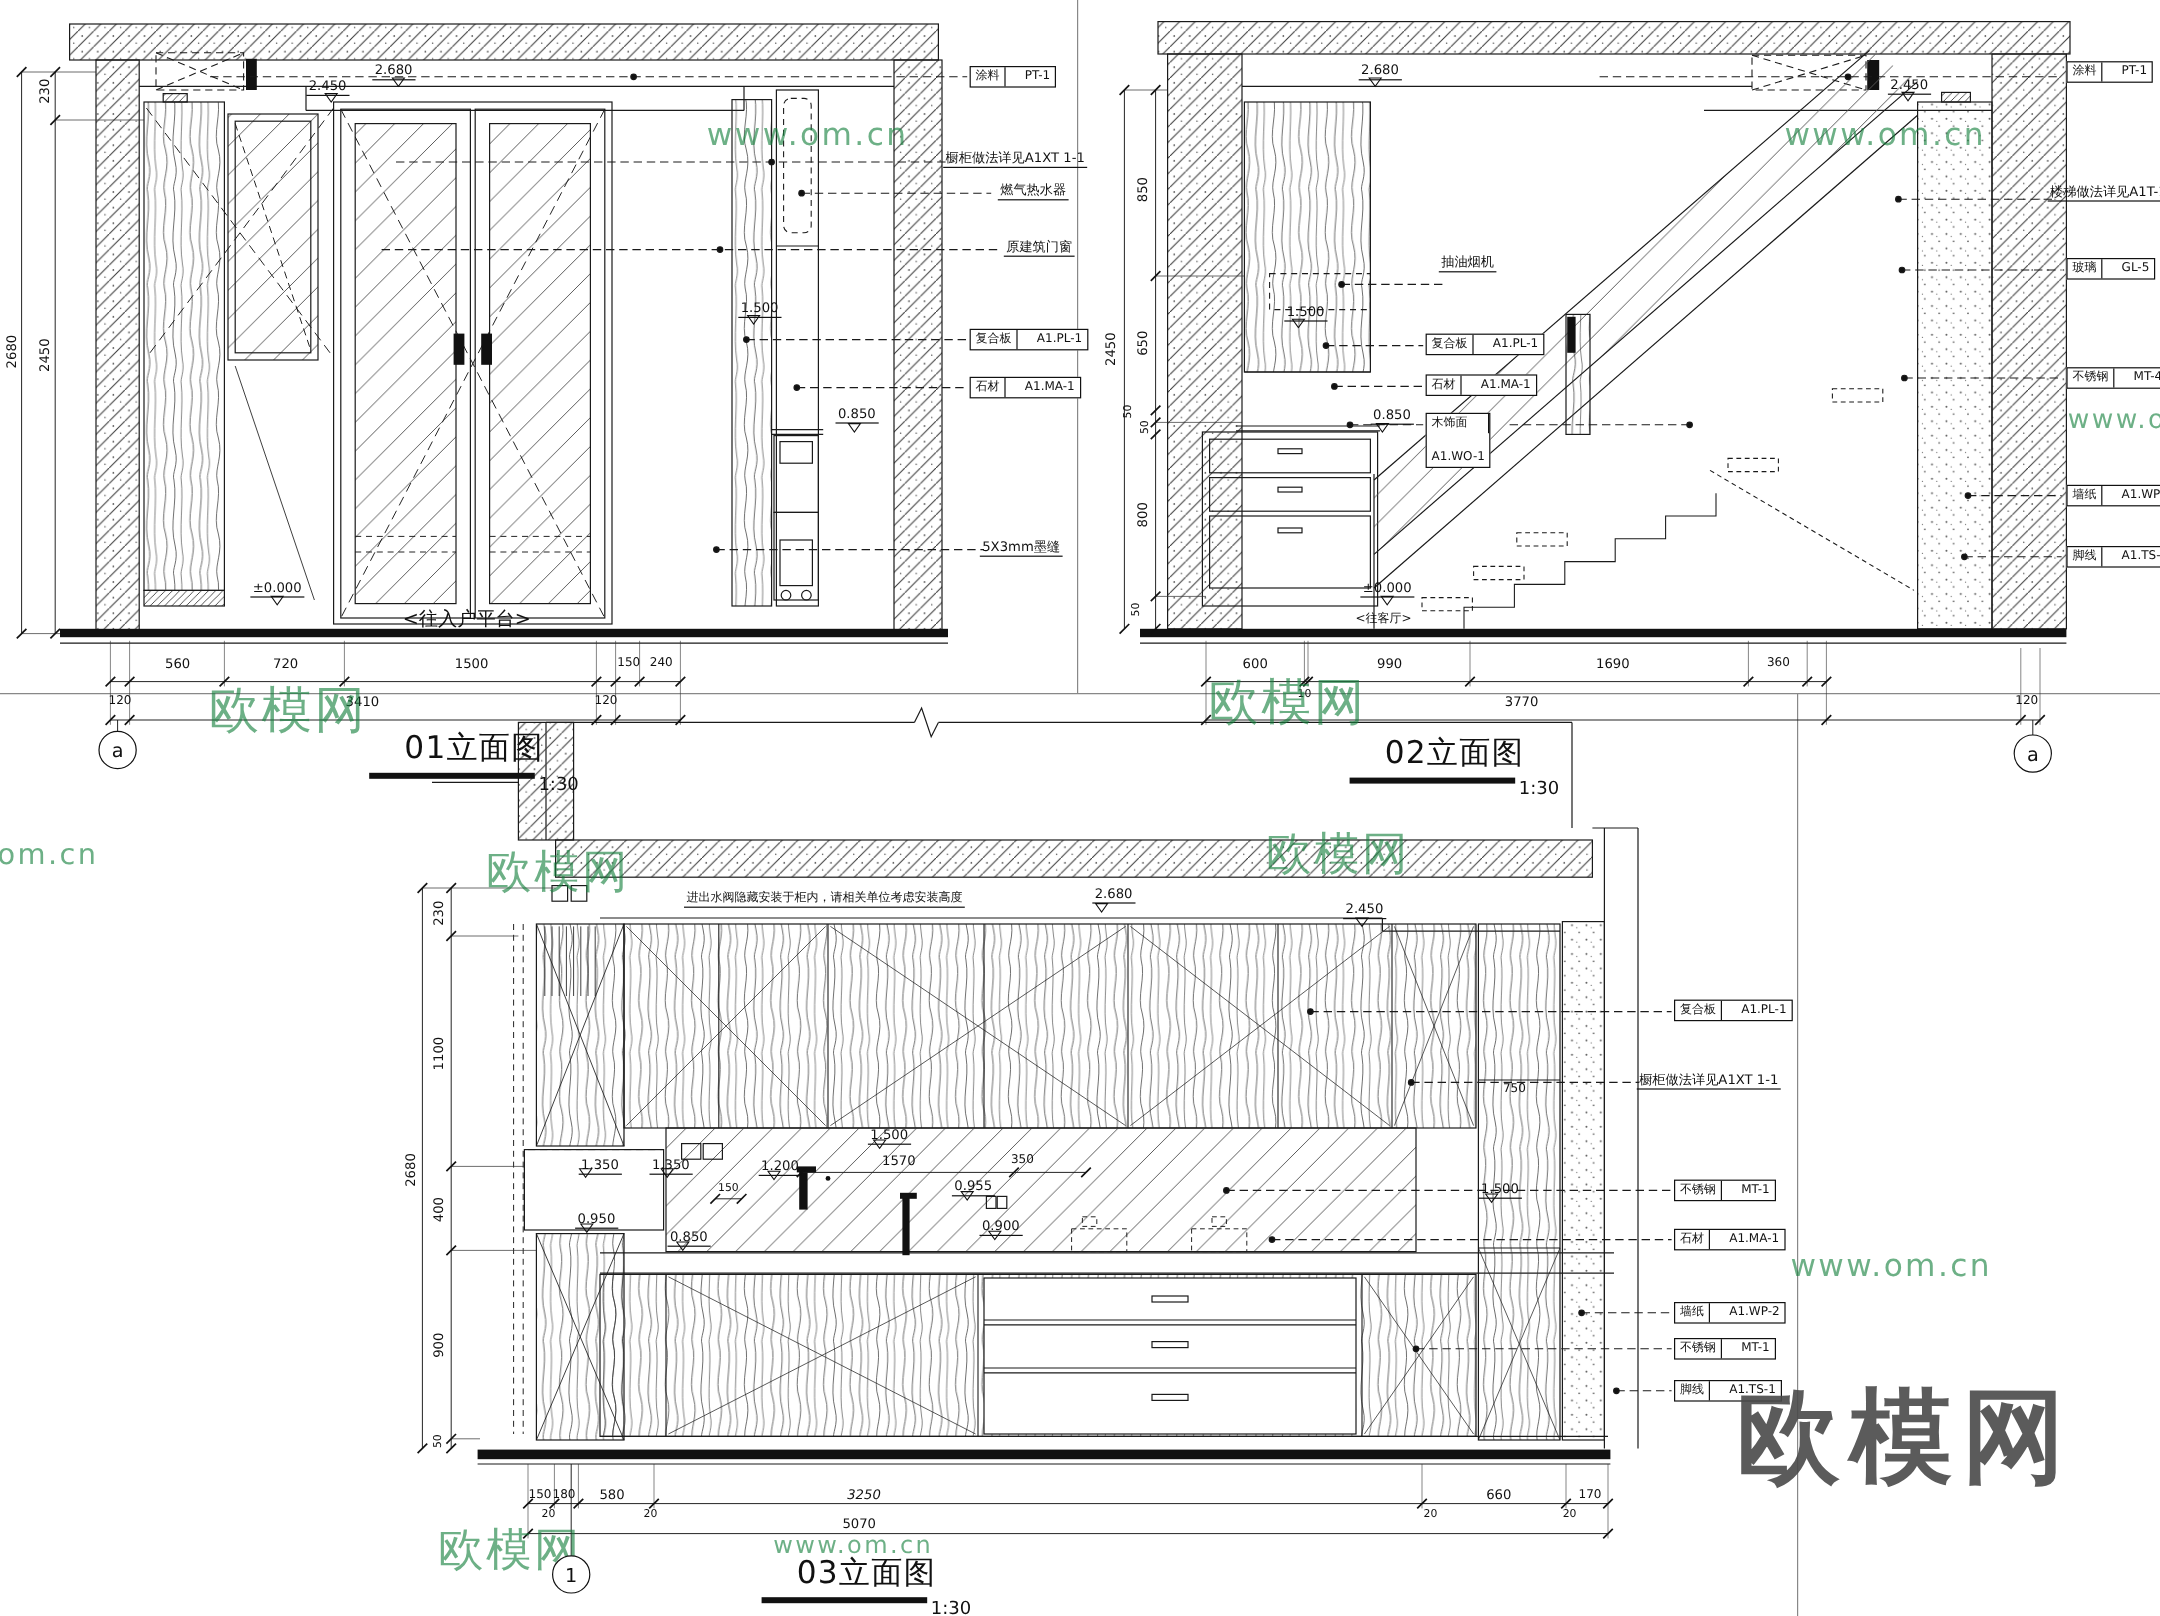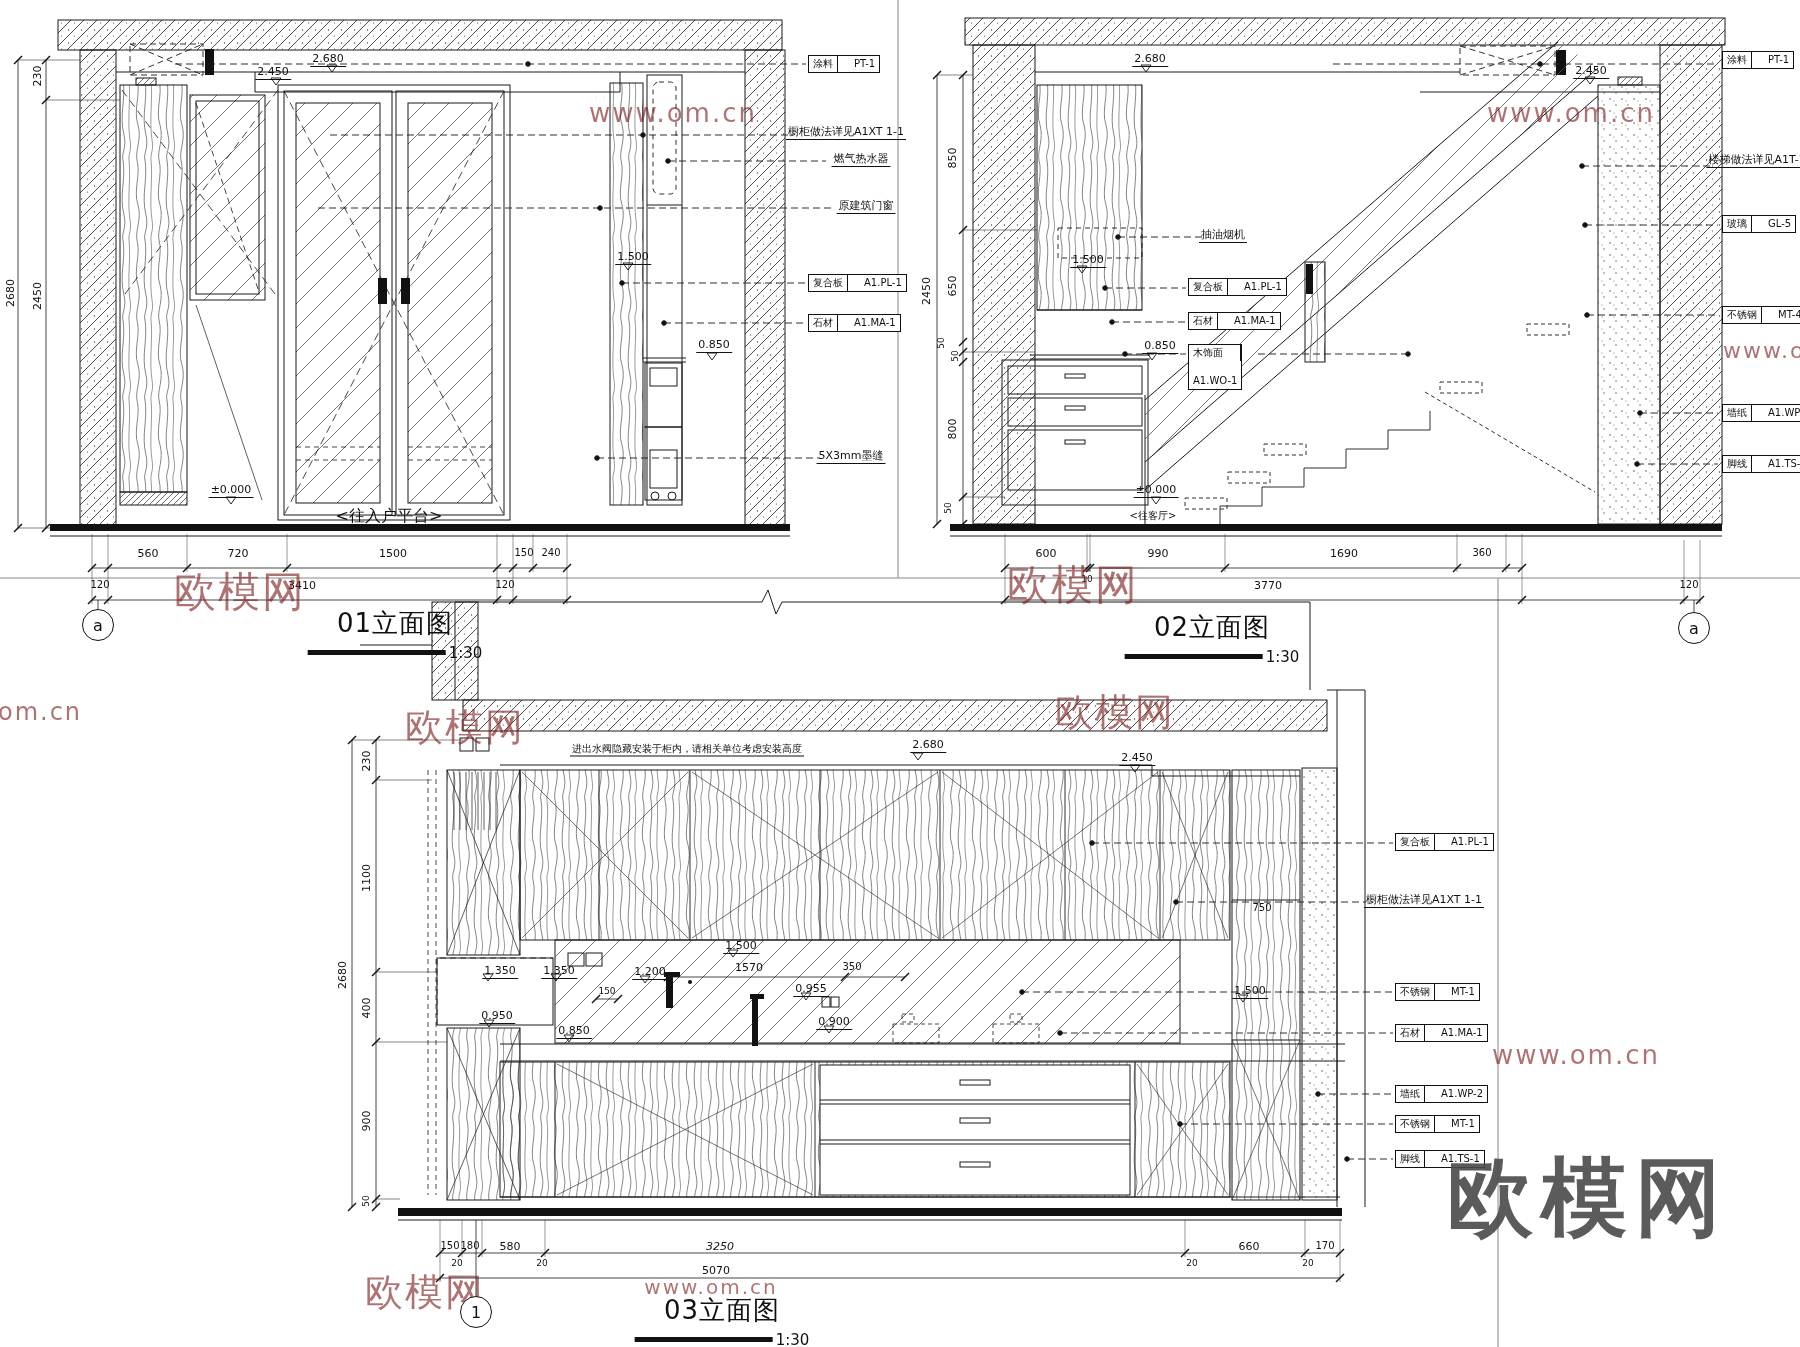--- a/index.html
+++ b/index.html
@@ -8,26 +8,26 @@
   svg.linework{position:absolute;left:0;top:0;z-index:1;}
   #overlay{position:absolute;left:0;top:0;width:1800px;height:1347px;z-index:2;}
   .lbl{position:absolute;transform:translate(-50%,-50%);font-size:11px;color:#111;
        white-space:nowrap;line-height:1;background:transparent;}
   .rot{transform:translate(-50%,-50%) rotate(-90deg);}
   .ul{border-bottom:1px solid #111;padding:0 2px 2px;}
   .co{position:absolute;display:flex;border:1.3px solid #111;background:#fff;color:#111;
       font-size:10px;line-height:1;white-space:nowrap;z-index:3;gap:12px;}
   .co span{padding:3px 4px;}
   .ca{border-right:1.3px solid #111;}
-  .wm{position:absolute;transform:translate(-50%,-50%);color:#7f1d1d;opacity:.62;
+  .wm{position:absolute;transform:translate(-50%,-50%);color:#15803d;opacity:.62;
       letter-spacing:2px;white-space:nowrap;z-index:4;}
   .wmd{color:#4a4a4a;opacity:.9;font-weight:bold;letter-spacing:8px;}
   .titleblock{position:absolute;transform:translateX(-50%);text-align:center;color:#111;z-index:3;}
   .tt{font-size:26px;letter-spacing:1px;display:block;padding:0 4px 3px;}
-  .trow{display:flex;align-items:center;justify-content:center;}
+  .trow{display:flex;align-items:flex-start;justify-content:center;}
   .tbar{width:138px;height:5px;background:#111;display:inline-block;margin-bottom:2px;}
   .ts{font-size:15px;margin-left:3px;}
   .refc{position:absolute;transform:translate(-50%,-50%);width:30px;height:30px;
         border:1.4px solid #111;border-radius:50%;display:flex;align-items:center;
         justify-content:center;font-size:16px;color:#111;background:#fff;z-index:3;}
 </style>
 </head>
 <body>
 
 <div class="sheet">
@@ -593,21 +593,21 @@
       <span class="lbl ul" style="left: 741px; top: 947px;">1.500</span>
       <span class="lbl ul" style="left: 811px; top: 990px;">0.955</span>
       <span class="lbl ul" style="left: 834px; top: 1023px;">0.900</span>
       <span class="lbl ul" style="left: 574px; top: 1032px;">0.850</span>
       <span class="lbl ul" style="left: 1250px; top: 992px;">1.500</span>
       <span class="lbl ul" style="left: 846px; top: 133px;">橱柜做法详见A1XT 1-1</span>
       <span class="lbl ul" style="left: 861px; top: 160px;">燃气热水器</span>
       <span class="lbl ul" style="left: 866px; top: 207px;">原建筑门窗</span>
       <span class="lbl ul" style="left: 851px; top: 457px;">5X3mm墨缝</span>
       <span class="lbl ul" style="left: 1757px; top: 161px;">楼梯做法详见A1T-1</span>
-      <span class="lbl ul" style="left: 1223px; top: 236px;">抽油烟机</span>
+      <span class="lbl ul" style="left: 1223px; top: 220px;">抽油烟机</span>
       <span class="lbl ul" style="left: 1424px; top: 901px;">橱柜做法详见A1XT 1-1</span>
       <span class="lbl ul" style="left: 687px; top: 750px; font-size: 10px;">进出水阀隐藏安装于柜内，请相关单位考虑安装高度</span>
       <span class="lbl" style="left: 389px; top: 516px; font-size: 16px;">&lt;往入户平台&gt;</span>
       <span class="lbl" style="left: 1153px; top: 516px; font-size: 10px;">&lt;往客厅&gt;</span>
       <div class="co" style="left: 808px; top: 55px;">
         <span class="ca">涂料</span>
         <span class="cb">PT-1</span>
       </div>
       <div class="co" style="left: 808px; top: 274px;">
         <span class="ca">复合板</span>

